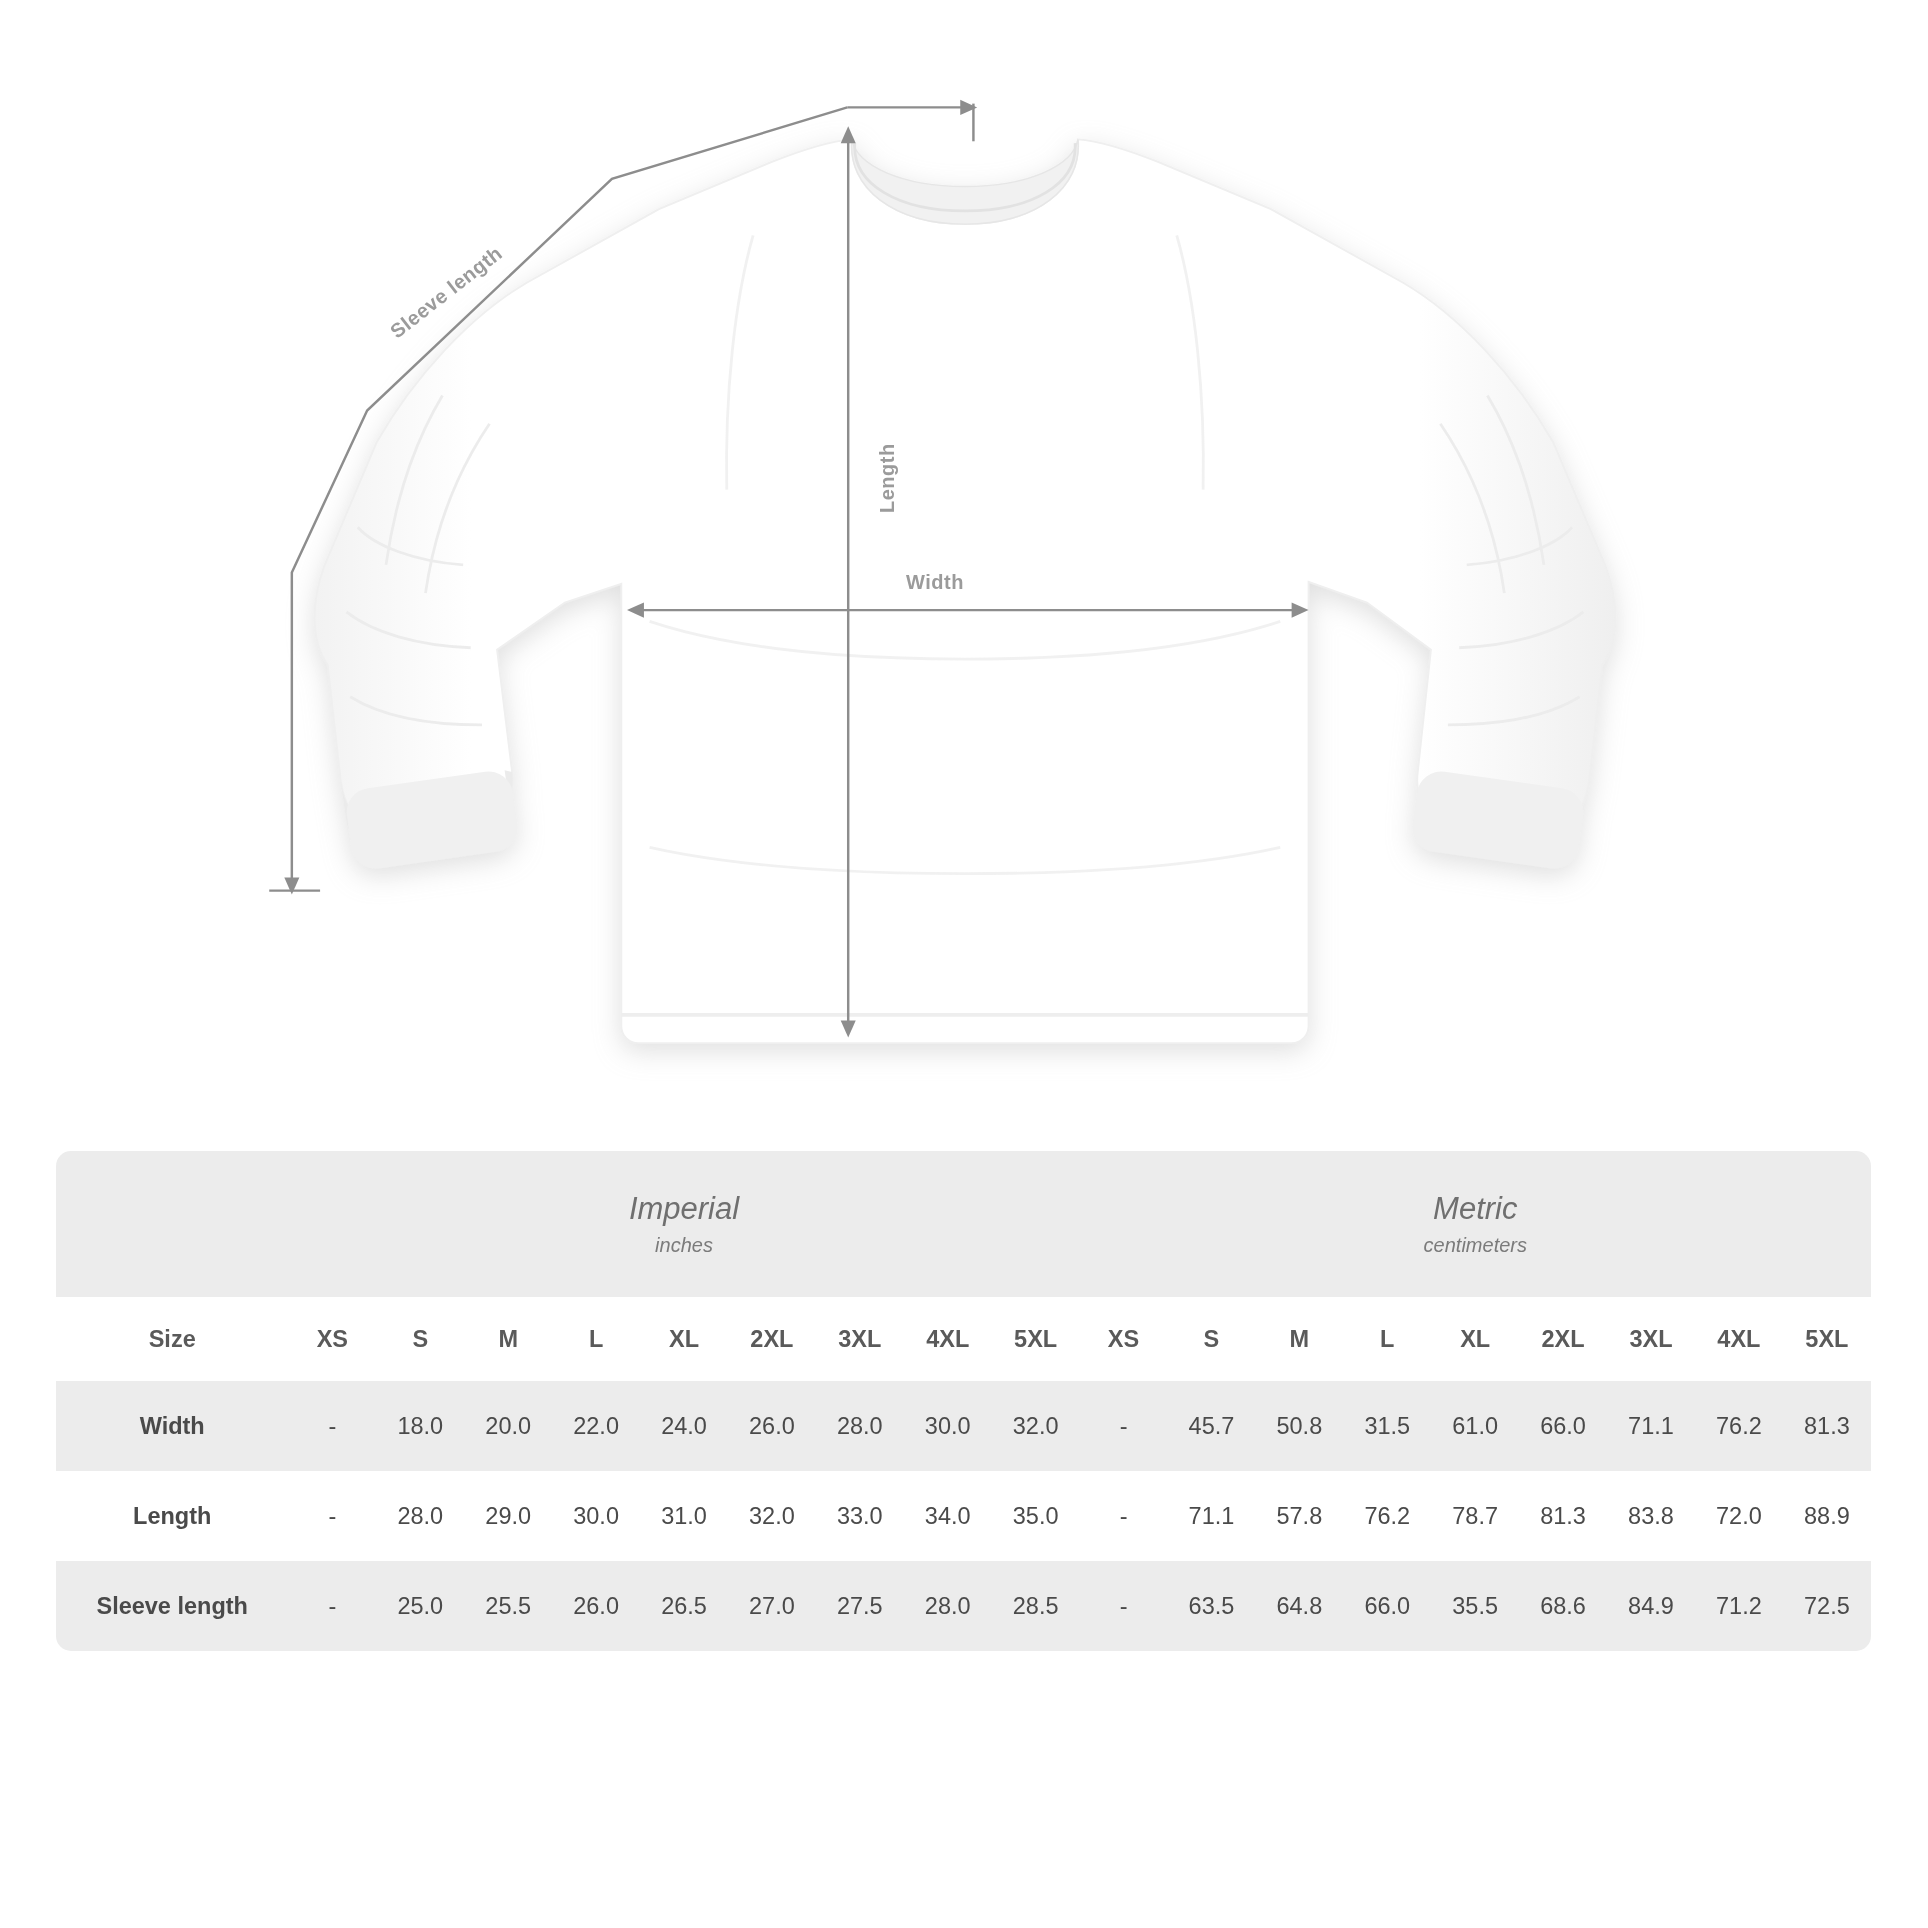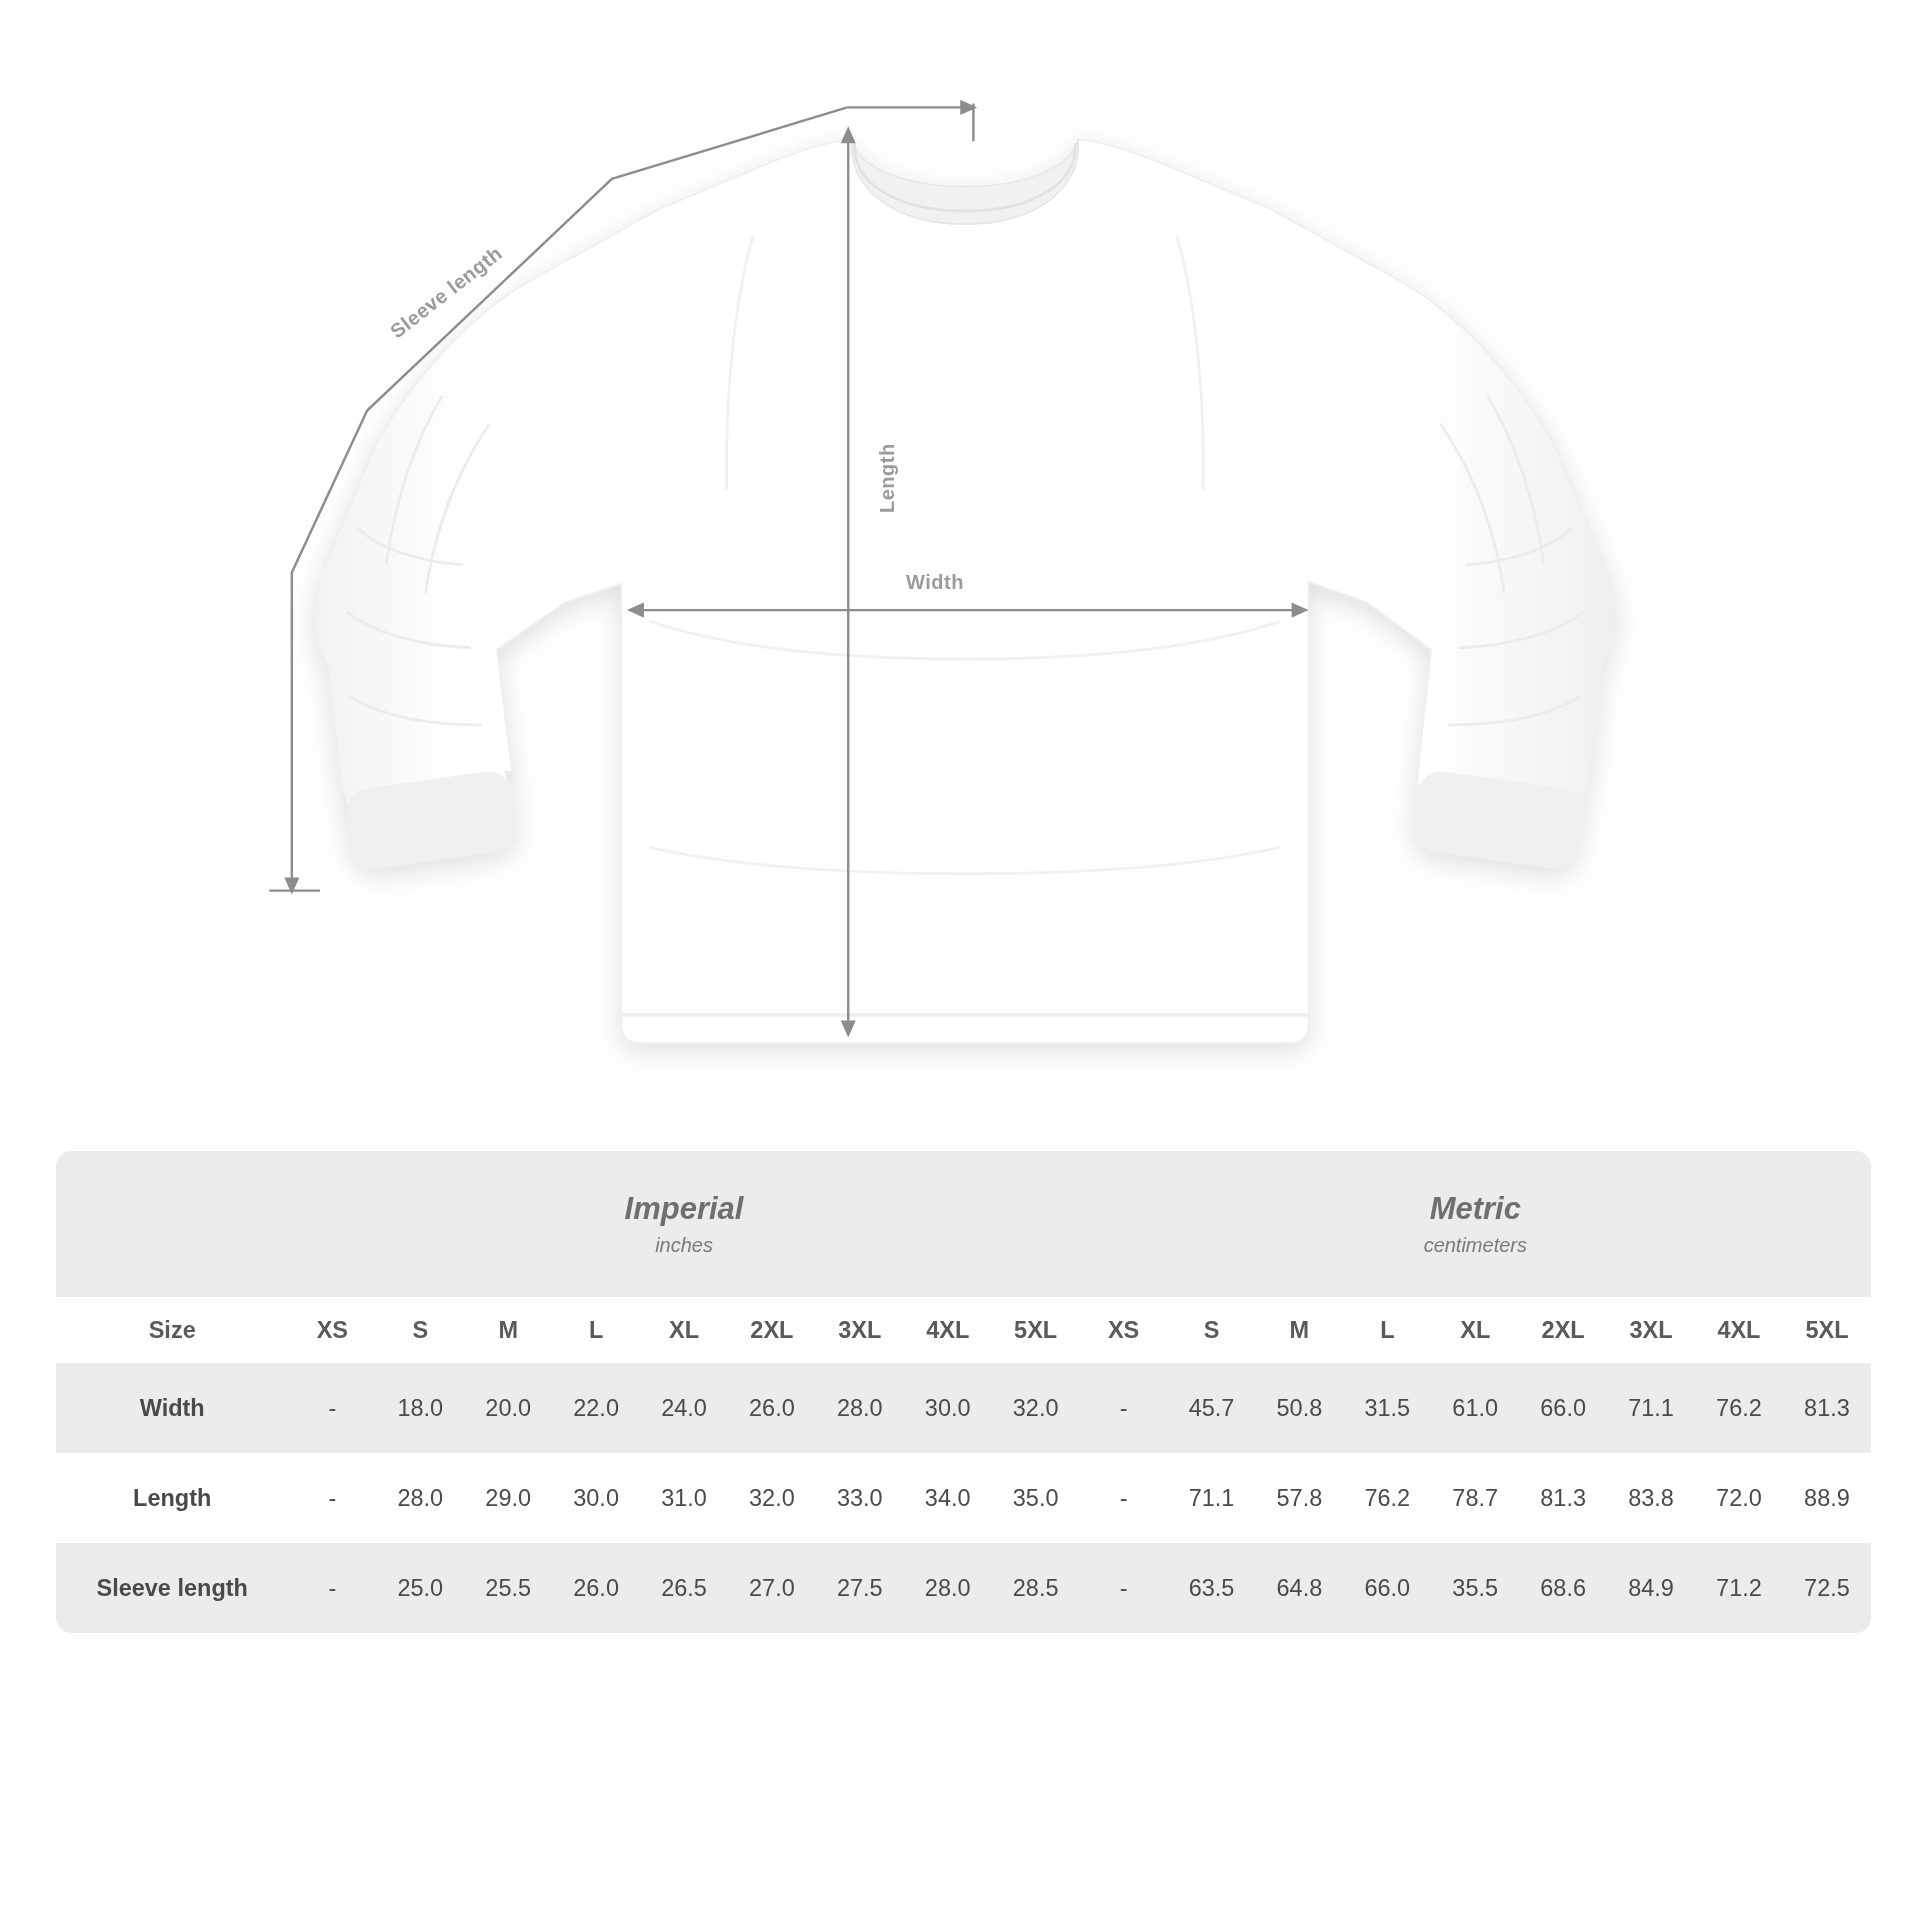--- a/index.html
+++ b/index.html
@@ -81,40 +81,40 @@
     text-align: center;
     vertical-align: middle;
   }
   .unit-head {
     height: 146px;
     background: #ececec;
     color: #6f6f6f;
   }
   .unit-head .u-name {
     font-size: 31px;
-    font-weight: bold;
+    font-weight: normal;
     font-style: italic;
     display: block;
     margin-bottom: 7.5px;
   }
   .unit-head .u-sub {
     font-size: 20px;
     font-style: italic;
     display: block;
     color: #7b7b7b;
   }
   .corner-cell {
     background: #ececec;
     border-top-left-radius: 15px;
   }
   .corner-cell-right {
     border-top-right-radius: 15px;
   }
   tr.head-row td {
-    height: 66px;
+    height: 84px;
     font-weight: bold;
     font-size: 23.5px;
     color: #5a5a5a;
     background: #ffffff;
   }
   tr.head-row td.rowlabel {
     font-size: 23.5px;
   }
   tr.data-row td {
     height: 90px;

